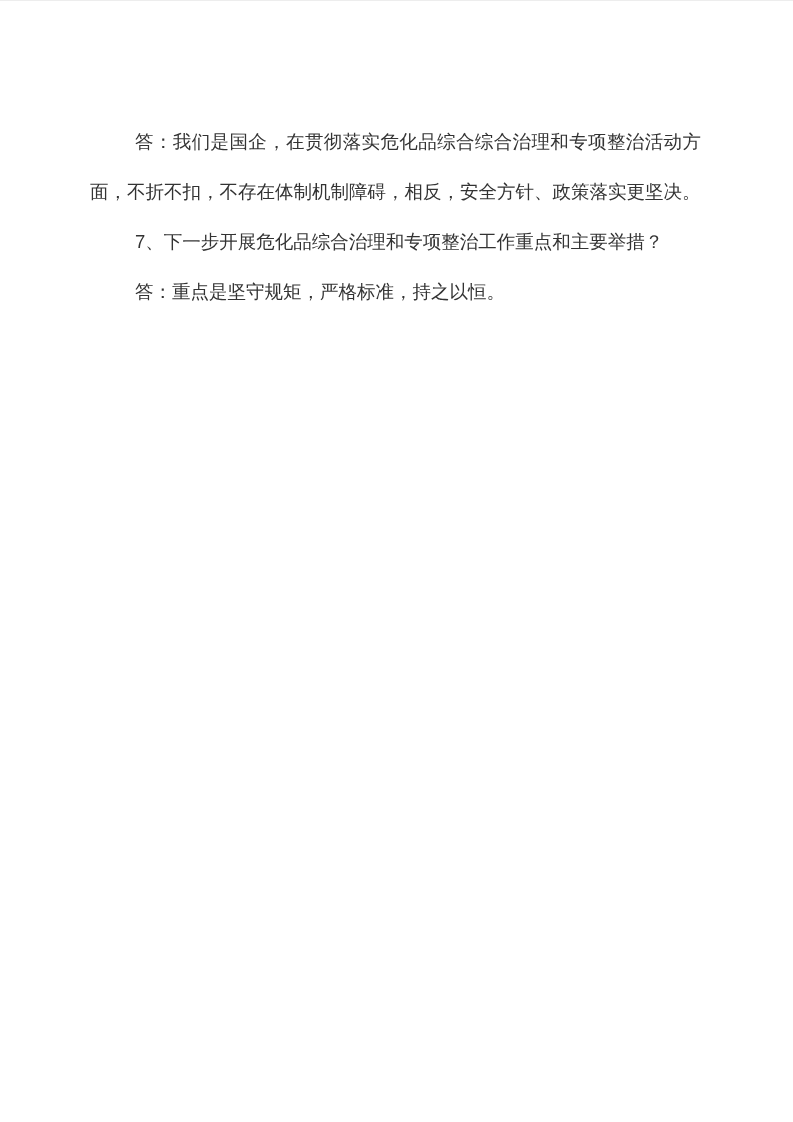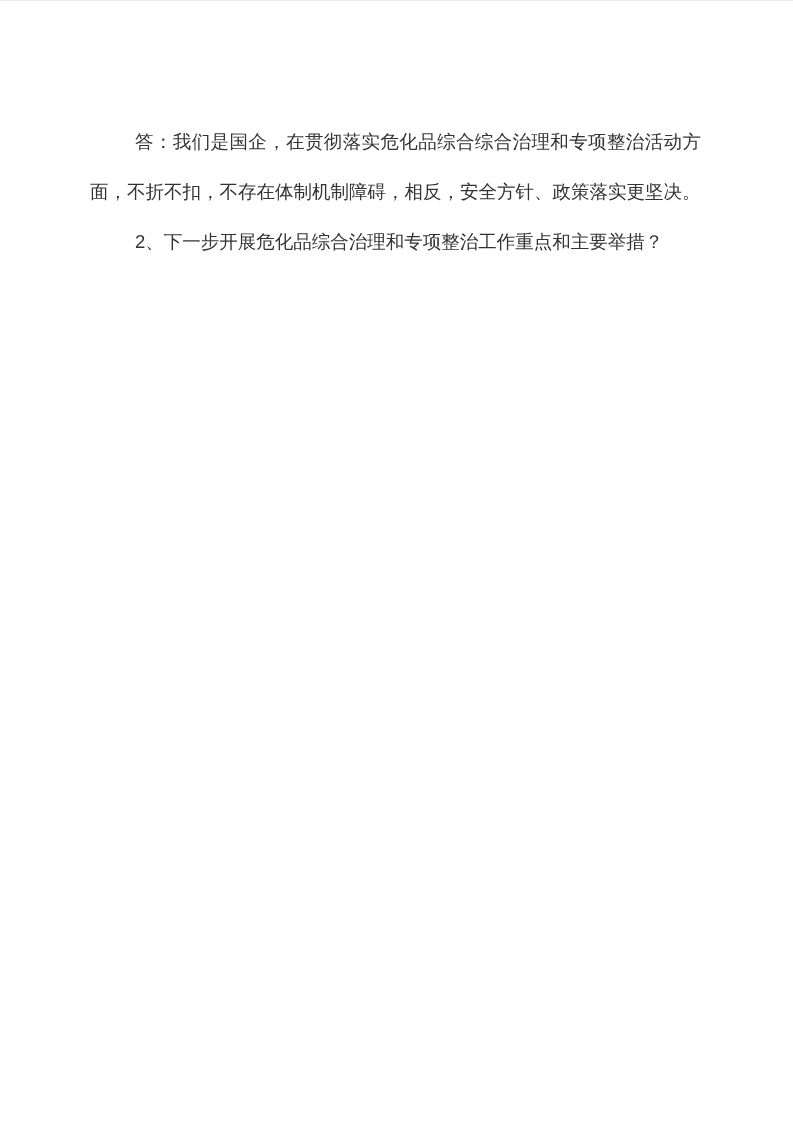--- a/index.html
+++ b/index.html
@@ -34,15 +34,16 @@
     text-indent: 45px;
     word-break: break-all;
   }
 </style>
 </head>
 <body>
 
 <div class="page">
   <div class="doc-content">
     <p>答：我们是国企，在贯彻落实危化品综合综合治理和专项整治活动方面，不折不扣，不存在体制机制障碍，相反，安全方针、政策落实更坚决。</p>
-    <p>2、下一步开展危化品综合治理和专项整治工作重点和主要举措？</p>
+    <p>7、下一步开展危化品综合治理和专项整治工作重点和主要举措？</p>
+    <p>答：重点是坚守规矩，严格标准，持之以恒。</p>
   </div>
 </div>
 
 </body></html>

